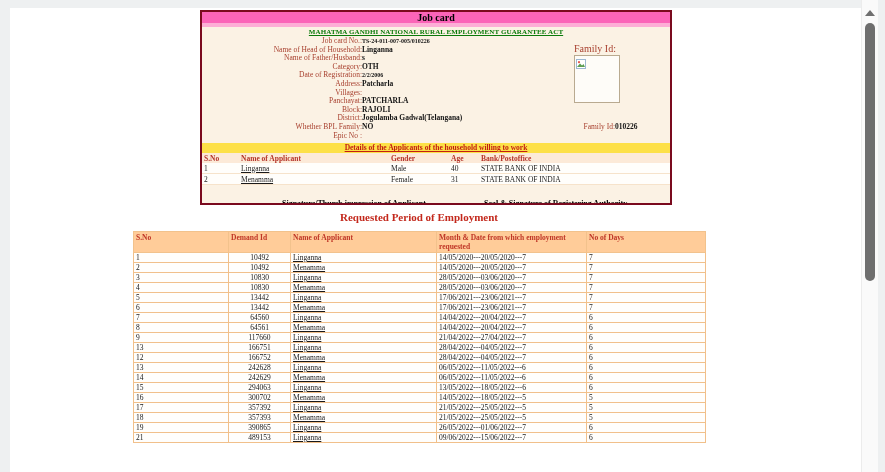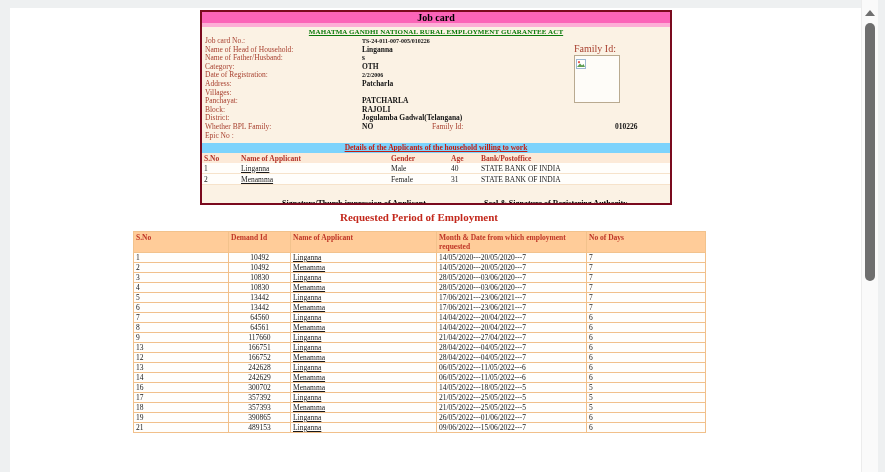--- a/index.html
+++ b/index.html
@@ -18,31 +18,31 @@
 
   
   .job-card{position:absolute;left:200px;top:10px;width:468px;height:191px;
     border:2px solid #7a0a1e;background:#fbf2e4;overflow:hidden;}
   .jc-titlebar{height:11px;line-height:11px;background:#fb64b8;text-align:center;
     font-weight:bold;font-size:10px;color:#000;}
   .jc-titlebar-light{height:4px;background:#fdaed6;}
   .jc-act{margin-top:1px;text-align:center;font-size:7px;font-weight:bold;color:#0a7a0a;text-decoration:underline;letter-spacing:.1px;}
   .jc-body{position:relative;padding:1px 3px 0 3px;}
   .jc-row{display:flex;height:8.6px;line-height:8.6px;font-size:7.5px;white-space:nowrap;}
-  .jc-label{width:157px;flex:0 0 157px;color:#a8402f;}
+  .jc-label{width:157px;flex:0 0 157px;color:#a8402f;text-align:right;}
   .jc-label.w183{width:183px;flex:0 0 183px;}
   .jc-value{font-weight:bold;font-size:7.5px;color:#131313;}
   .jc-value.sm{font-size:6px;}
   .jc-value.w70{width:70px;flex:0 0 70px;}
   .family-block{position:absolute;top:7px;left:372px;width:88px;font-size:10px;}
   .family-label{color:#a8402f;display:inline-block;width:56px;}
   .family-value{font-weight:bold;color:#131313;}
   .photo-box{position:absolute;top:19px;left:372px;width:44px;height:46px;background:#fefcf8;border:1px solid #b9aa90;}
   .photo-box svg{margin:1px;}
-  .jc-details-band{margin-top:3px;height:10px;line-height:10px;background:#7dd3fc;
+  .jc-details-band{margin-top:3px;height:10px;line-height:10px;background:#fde047;
     text-align:center;color:#c21d12;font-size:7.5px;font-weight:bold;text-decoration:underline;}
   .app-table{width:100%;border-collapse:collapse;font-size:7.5px;table-layout:fixed;}
   .app-table th{background:#fcead8;color:#b5352a;font-weight:bold;text-align:left;height:10px;padding:0 2px;}
   .app-table td{background:#fffefb;color:#1c1c1c;height:10px;padding:0 2px;border-bottom:1px solid #f6e3cb;}
   .sig-row{display:flex;margin-top:14px;font-weight:bold;font-size:8px;color:#000;}
   .sig-left{margin-left:80px;}
   .sig-right{margin-left:58px;}
   .link{color:#1a1a1a;text-decoration:underline;cursor:pointer;}
 
   
@@ -280,20 +280,27 @@
           <td>6</td>
         </tr>
         <tr>
           <td>14</td>
           <td class="center">242629</td>
           <td><span class="link">Menamma</span></td>
           <td>06/05/2022---11/05/2022---6</td>
           <td>6</td>
         </tr>
         <tr>
+          <td>15</td>
+          <td class="center">294063</td>
+          <td><span class="link">Linganna</span></td>
+          <td>13/05/2022---18/05/2022---6</td>
+          <td>6</td>
+        </tr>
+        <tr>
           <td>16</td>
           <td class="center">300702</td>
           <td><span class="link">Menamma</span></td>
           <td>14/05/2022---18/05/2022---5</td>
           <td>5</td>
         </tr>
         <tr>
           <td>17</td>
           <td class="center">357392</td>
           <td><span class="link">Linganna</span></td>

